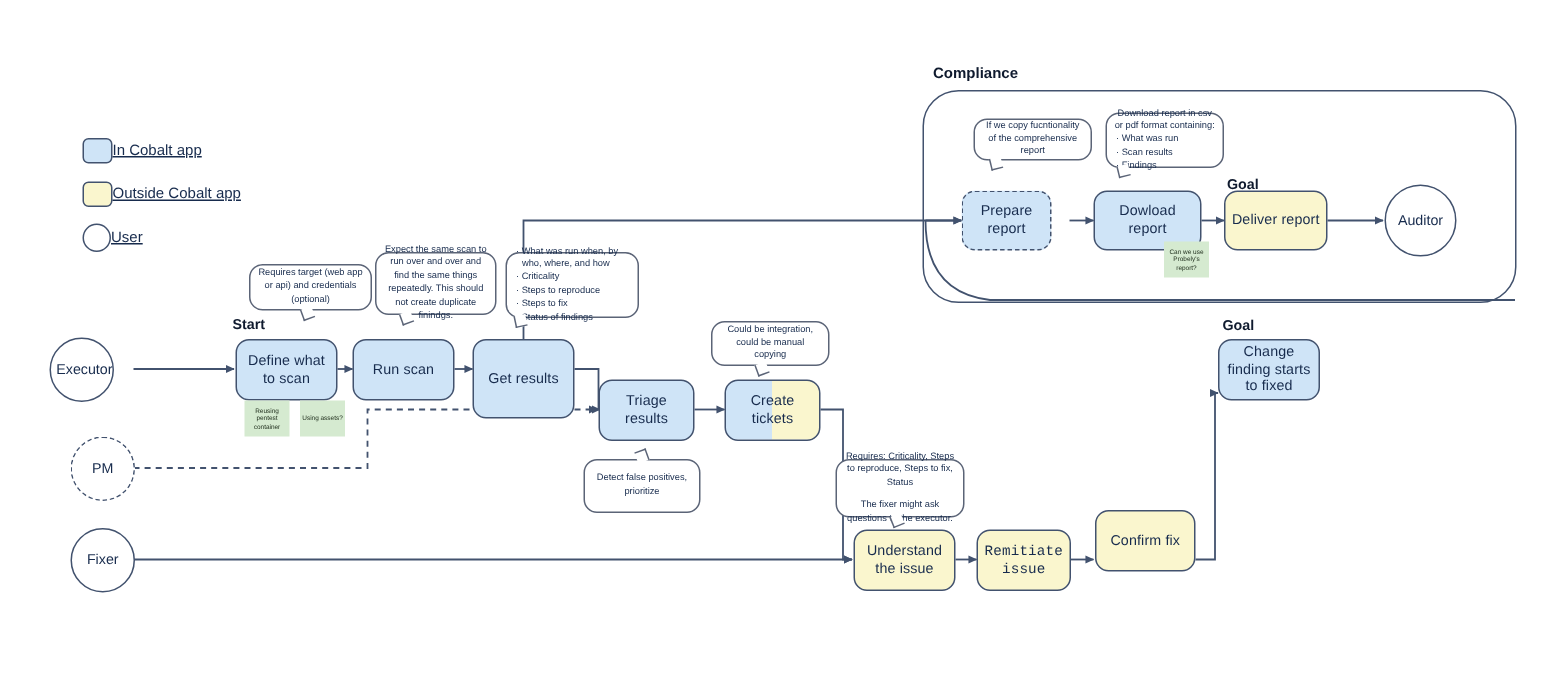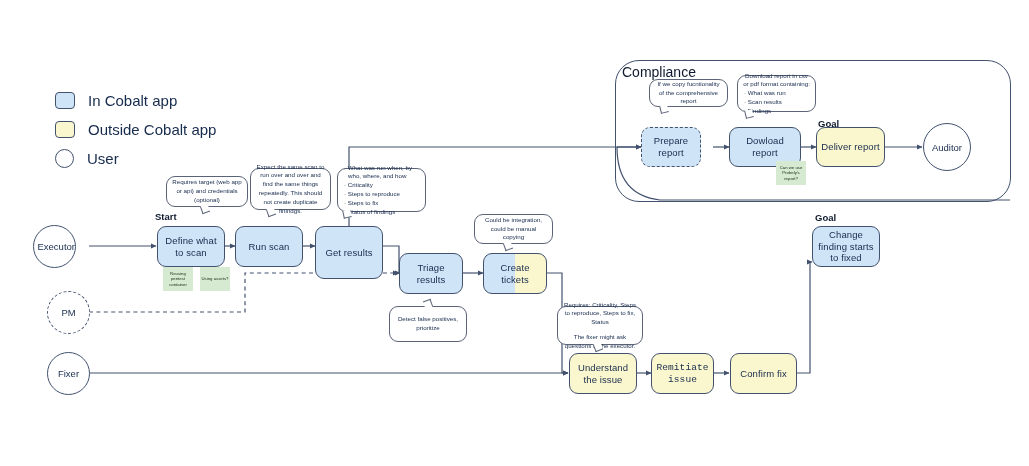--- a/index.html
+++ b/index.html
@@ -127,25 +127,24 @@
   .group-frame {
     position: absolute;
     box-sizing: border-box;
     border: 1.2px solid #42526e;
     border-radius: 24px;
     background: transparent;
     z-index: 1;
   }
   .frame-label {
     position: absolute;
-    font-size: 14px;
-    font-weight: normal;
+    font-size: 10px;
+    font-weight: bold;
     color: #0f1a2e;
     z-index: 3;
-    margin-top: 20px;
   }
   .marker-label {
     position: absolute;
     font-size: 9.5px;
     font-weight: bold;
     color: #0f1a2e;
     z-index: 5;
   }
 
   
@@ -161,23 +160,23 @@
     border-radius: 4px;
     box-sizing: border-box;
   }
   .legend-swatch.blue { background: #cfe4f7; }
   .legend-swatch.yellow { background: #faf6ce; }
   .legend-swatch.circle {
     width: 19px; height: 19px; border-radius: 50%;
     background: #ffffff;
   }
   .legend-text {
-    margin-left: 13px;
-    font-size: 15px;
+    font-size: 10px;
     color: #172b4d;
+    text-decoration: underline;
   }
 </style>
 </head>
 <body>
 
 <div id="canvas">
 
   <svg id="wires" viewBox="0 0 1029 466" xmlns="http://www.w3.org/2000/svg">
     <defs>
       <marker id="ah" viewBox="0 0 10 10" refX="8.6" refY="5" markerWidth="5.2" markerHeight="5.2" orient="auto-start-reverse">
@@ -287,21 +286,21 @@
 
   <div class="node blue" style="left:812px; top:226px; width:68px; height:41px;">
     <span>Change finding starts to fixed</span>
   </div>
   <div class="node yellow" style="left:569px; top:353px; width:68px; height:41px;">
     <span>Understand the issue</span>
   </div>
   <div class="node yellow" style="left:651px; top:353px; width:63px; height:41px;font-family:Liberation Mono, monospace;">
     <span>Remitiate issue</span>
   </div>
-  <div class="node yellow" style="left:730px; top:353px; width:67px; height:41px;">
+  <div class="node yellow" style="left:730px; top:340px; width:67px; height:41px;">
     <span>Confirm fix</span>
   </div>
 
   <div class="callout" style="left:166px; top:176px; width:82px; height:31px;">
     <span>Requires target (web app or api) and credentials (optional)</span>
   </div>
   <div class="tail" style="left:201px; top:205px; transform:rotate(-20deg);"></div>
 
   <div class="callout" style="left:250px; top:168px; width:81px; height:42px;">
     <span>Expect the same scan to run over and over and find the same things repeatedly. This should not create duplicate finindgs.</span>

